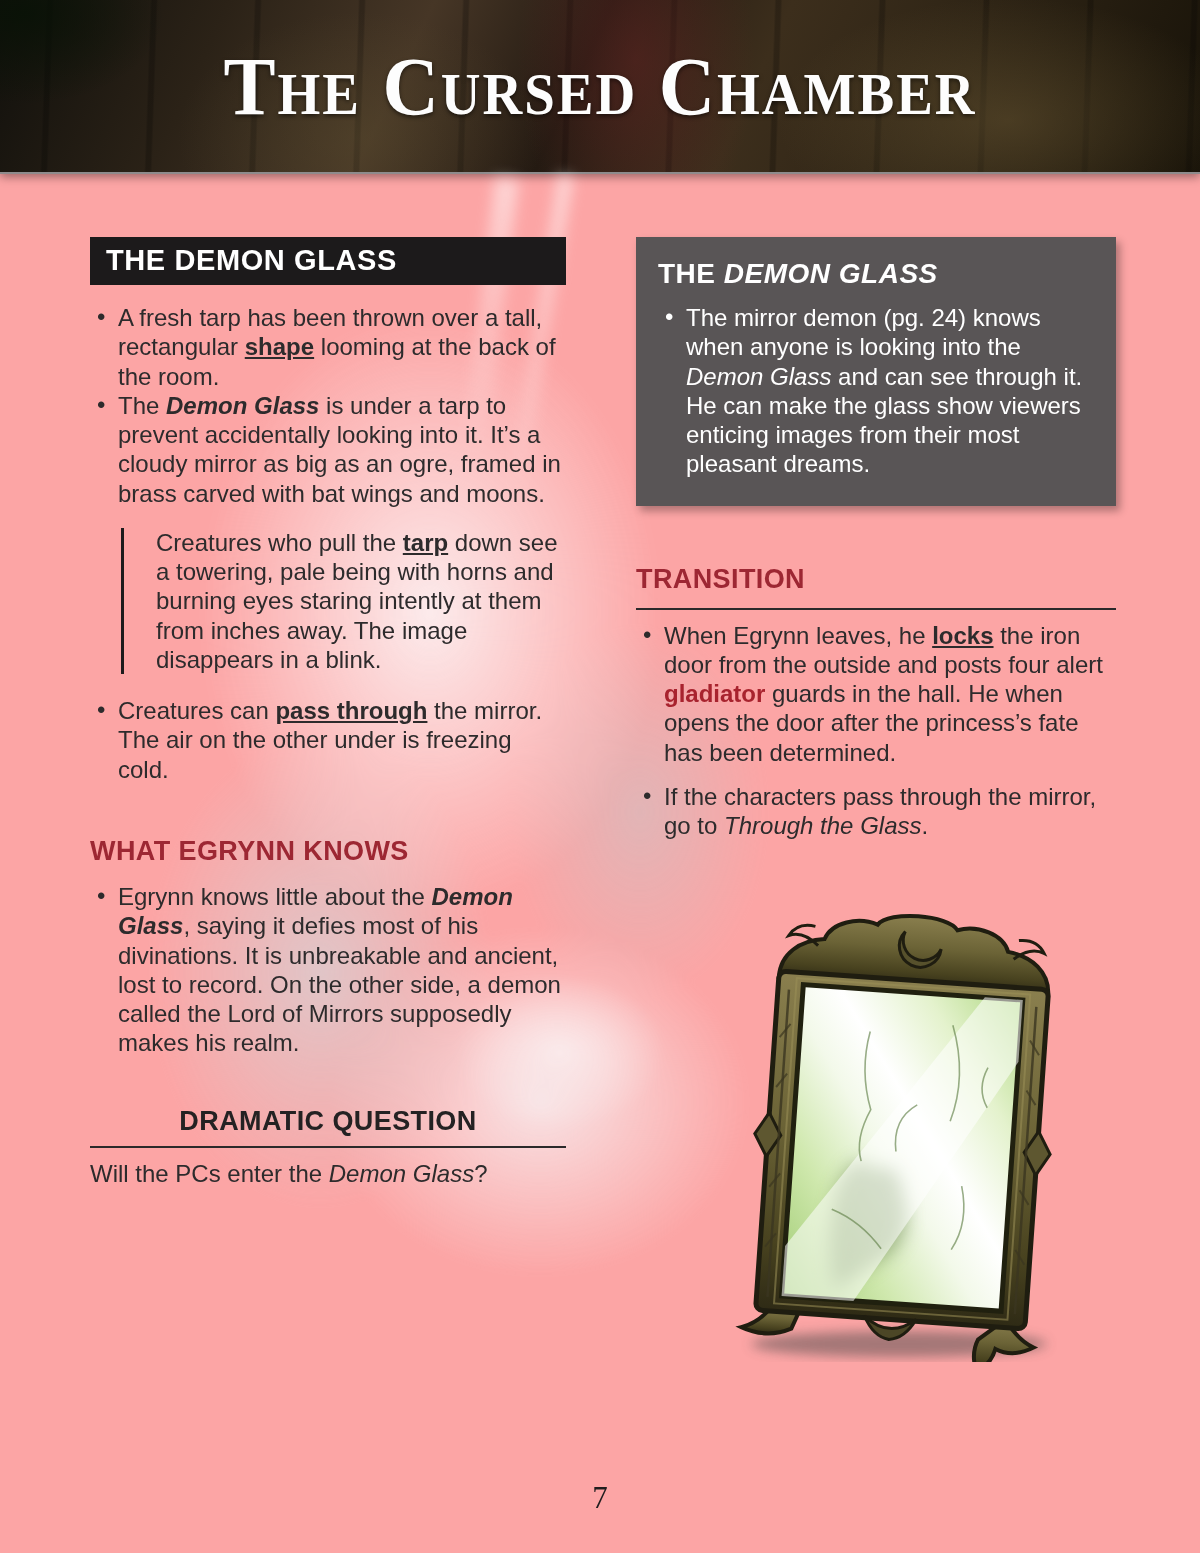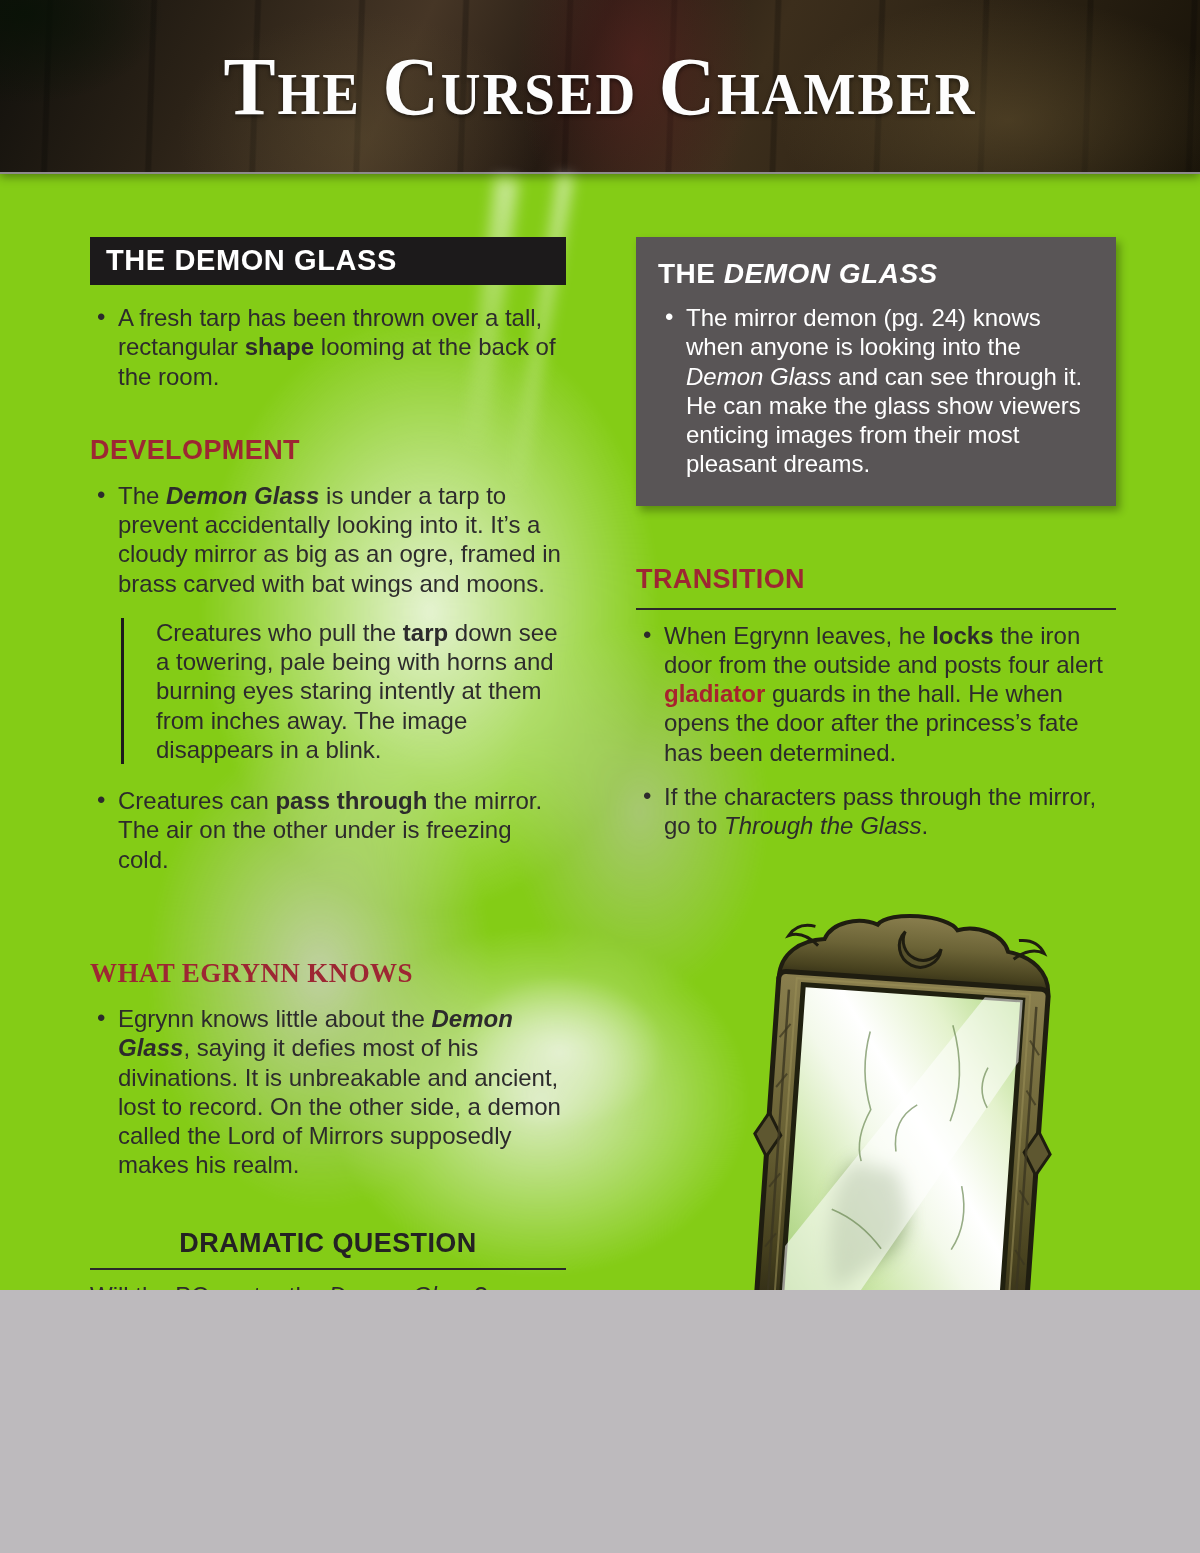--- a/index.html
+++ b/index.html
@@ -1,16 +1,16 @@
 <!DOCTYPE html>
 <html><head>
 <meta charset="utf-8">
 <style>
   html,body{margin:0;padding:0;background:#bdbabd;}
-  .page{position:relative;width:1200px;height:1290px;margin:0 auto;background:#84cc16;overflow:hidden;
+  .page{position:relative;width:1200px;height:1553px;margin:0 auto;background:#fca5a5;overflow:hidden;
         font-family:"Liberation Sans",sans-serif;color:#2d2b2c;}
 
   
   .header{position:absolute;top:0;left:0;width:1200px;height:172px;
     background:
       radial-gradient(200px 130px at 2% 8%, rgba(8,18,6,.85), transparent 70%),
       radial-gradient(170px 280px at 53% 35%, rgba(112,38,38,.45), transparent 70%),
       radial-gradient(320px 170px at 84% 70%, rgba(128,106,62,.38), transparent 72%),
       radial-gradient(260px 180px at 30% 80%, rgba(96,82,48,.35), transparent 70%),
       repeating-linear-gradient(92deg, transparent 0 46px, rgba(0,0,0,.22) 48px 52px, transparent 54px 104px),
@@ -41,28 +41,28 @@
   .col.right{left:636px;width:480px;}
 
   .banner{background:#1c1a1b;color:#ffffff;font-size:29px;font-weight:700;letter-spacing:.6px;
     padding:7px 16px 8px;margin-bottom:18px;}
 
   ul.bullets{list-style:none;margin:0;padding:0;font-size:24px;line-height:1.22;}
   ul.bullets li{position:relative;padding-left:28px;margin-bottom:15px;}
   ul.bullets li:last-child{margin-bottom:0;}
   ul.bullets li::before{content:"\2022";position:absolute;left:7px;top:-1px;}
 
-  .seg-b{font-weight:700;}
+  .seg-b{font-weight:700;text-decoration:underline;}
   .seg-i{font-style:italic;}
   .seg-bi{font-weight:700;font-style:italic;}
   .seg-rb{font-weight:700;color:#a8232e;}
 
   .red-head{margin:0;font-size:27px;font-weight:700;letter-spacing:.4px;color:#9d2733;}
   .dev-head{margin:44px 0 15px;}
-  .egr-head{margin:84px 0 15px;font-family:Liberation Serif, serif;}
+  .egr-head{margin:52px 0 15px;}
   .trans-head{margin:58px 0 13px;}
 
   .quote{margin:20px 0 22px 31px;padding-left:32px;border-left:3px solid #1d1b1c;
     font-size:24px;line-height:1.22;}
 
   .dramatic-title{margin:48px 0 9px;font-size:27px;font-weight:700;letter-spacing:.4px;
     color:#242223;text-align:center;}
   .rule{height:0;border-top:2px solid #2b292a;margin:0 0 11px;}
   .question{margin:0;font-size:24px;line-height:1.25;}
 
@@ -89,21 +89,20 @@
     <div class="streak s1"></div>
     <div class="streak s2"></div>
 
     <section class="col left">
       <div class="banner">THE DEMON GLASS</div>
 
       <ul class="bullets">
           <li><span>A fresh tarp has been thrown over a tall, rectangular </span><span class="seg-b">shape</span><span> looming at the back of the room.</span></li>
         </ul>
 
-      <h2 class="red-head dev-head">DEVELOPMENT</h2>
       <ul class="bullets">
           <li><span>The </span><span class="seg-bi">Demon Glass</span><span> is under a tarp to prevent accidentally looking into it. It’s a cloudy mirror as big as an ogre, framed in brass carved with bat wings and moons.</span></li>
         </ul>
       <div class="quote"><span>Creatures who pull the </span><span class="seg-b">tarp</span><span> down see a towering, pale being with horns and burning eyes staring intently at them from inches away. The image disappears in a blink.</span></div>
       <ul class="bullets">
           <li><span>Creatures can </span><span class="seg-b">pass through</span><span> the mirror. The air on the other under is freezing cold.</span></li>
         </ul>
 
       <h2 class="red-head egr-head">WHAT EGRYNN KNOWS</h2>
       <ul class="bullets">

